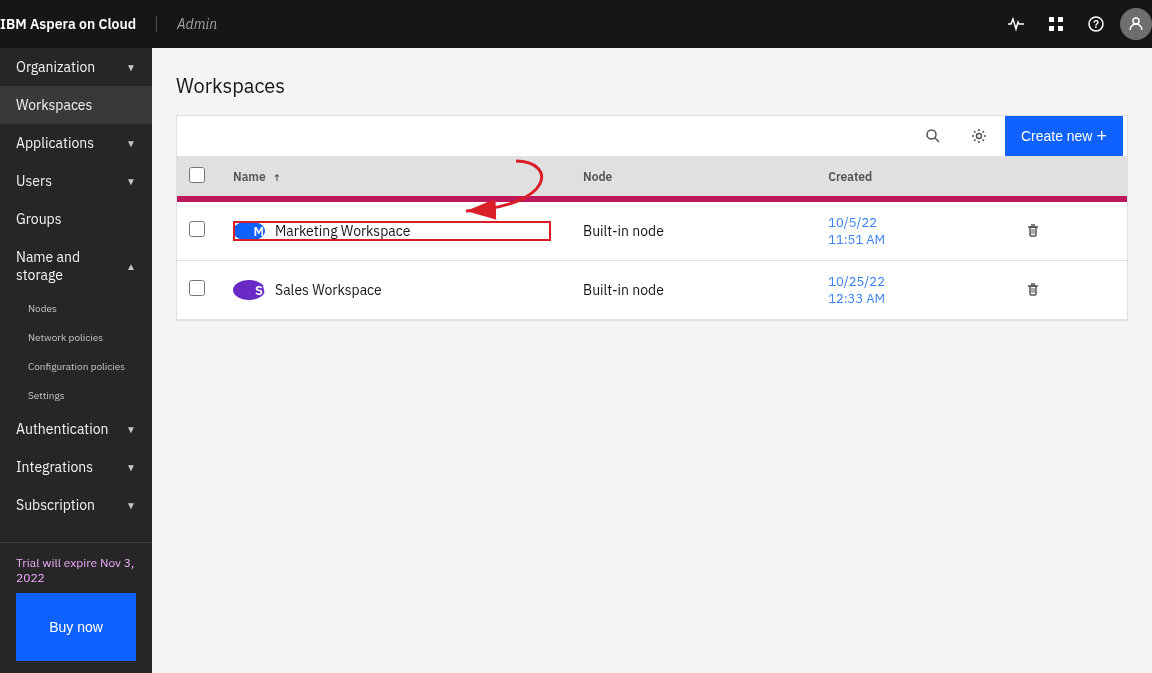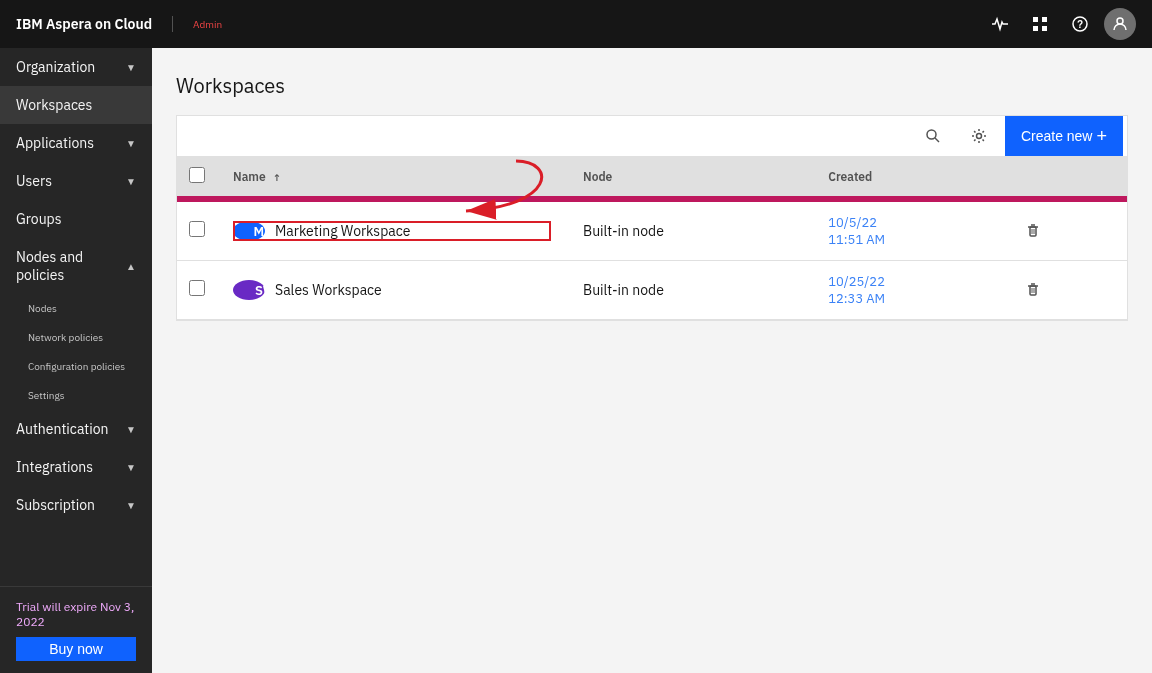--- a/index.html
+++ b/index.html
@@ -5,35 +5,35 @@
     * { box-sizing: border-box; margin: 0; padding: 0; }
     body { font-family: 'IBM Plex Sans', Arial, sans-serif; font-size: 14px; background: #f4f4f4; display: flex; flex-direction: column; height: 673px; overflow: hidden; }
 
     
     .topnav {
       background: #161616;
       color: #fff;
       height: 48px;
       display: flex;
       align-items: center;
-      padding: 0 16px;
+      padding: 0 0;
       flex-shrink: 0;
       z-index: 100;
     }
     .topnav-brand {
       display: flex;
       align-items: center;
       gap: 8px;
       font-size: 14px;
       color: #fff;
       font-weight: 400;
     }
     .topnav-brand .brand-name { font-weight: 600; }
     .topnav-separator { width: 1px; height: 16px; background: #525252; margin: 0 12px; }
-    .topnav-admin { color: #ef4444; font-size: 10px; }
+    .topnav-admin { color: #a3a3a3; font-size: 14px; font-style: italic; }
     .topnav-right {
       margin-left: auto;
       display: flex;
       align-items: center;
       gap: 8px;
     }
     .topnav-icon-btn {
       width: 32px; height: 32px;
       display: flex; align-items: center; justify-content: center;
       color: #fff;
@@ -94,21 +94,21 @@
     }
 
     .sidebar-bottom {
       margin-top: auto;
       padding: 12px 16px;
       border-top: 1px solid #393939;
     }
     .trial-text { color: #f0abfc; font-size: 12px; margin-bottom: 8px; }
     .buy-now-btn {
       width: 100%;
-      padding: 4px;
+      padding: 26px;
       background: #0f62fe;
       color: #fff;
       border: none;
       cursor: pointer;
       font-size: 14px;
       text-align: center;
     }
 
     
     .main-content {
@@ -296,21 +296,21 @@
       <span class="chevron">▼</span>
     </div>
     <div class="sidebar-item">
       <span>Users</span>
       <span class="chevron">▼</span>
     </div>
     <div class="sidebar-item">
       <span>Groups</span>
     </div>
     <div class="sidebar-item">
-      <span>Nodes and policies</span>
+      <span>Name and storage</span>
       <span class="chevron">▲</span>
     </div>
     <div class="sidebar-sub-item">
       <span>Nodes</span>
     </div>
     <div class="sidebar-sub-item">
       <span>Network policies</span>
     </div>
     <div class="sidebar-sub-item">
       <span>Configuration policies</span>

